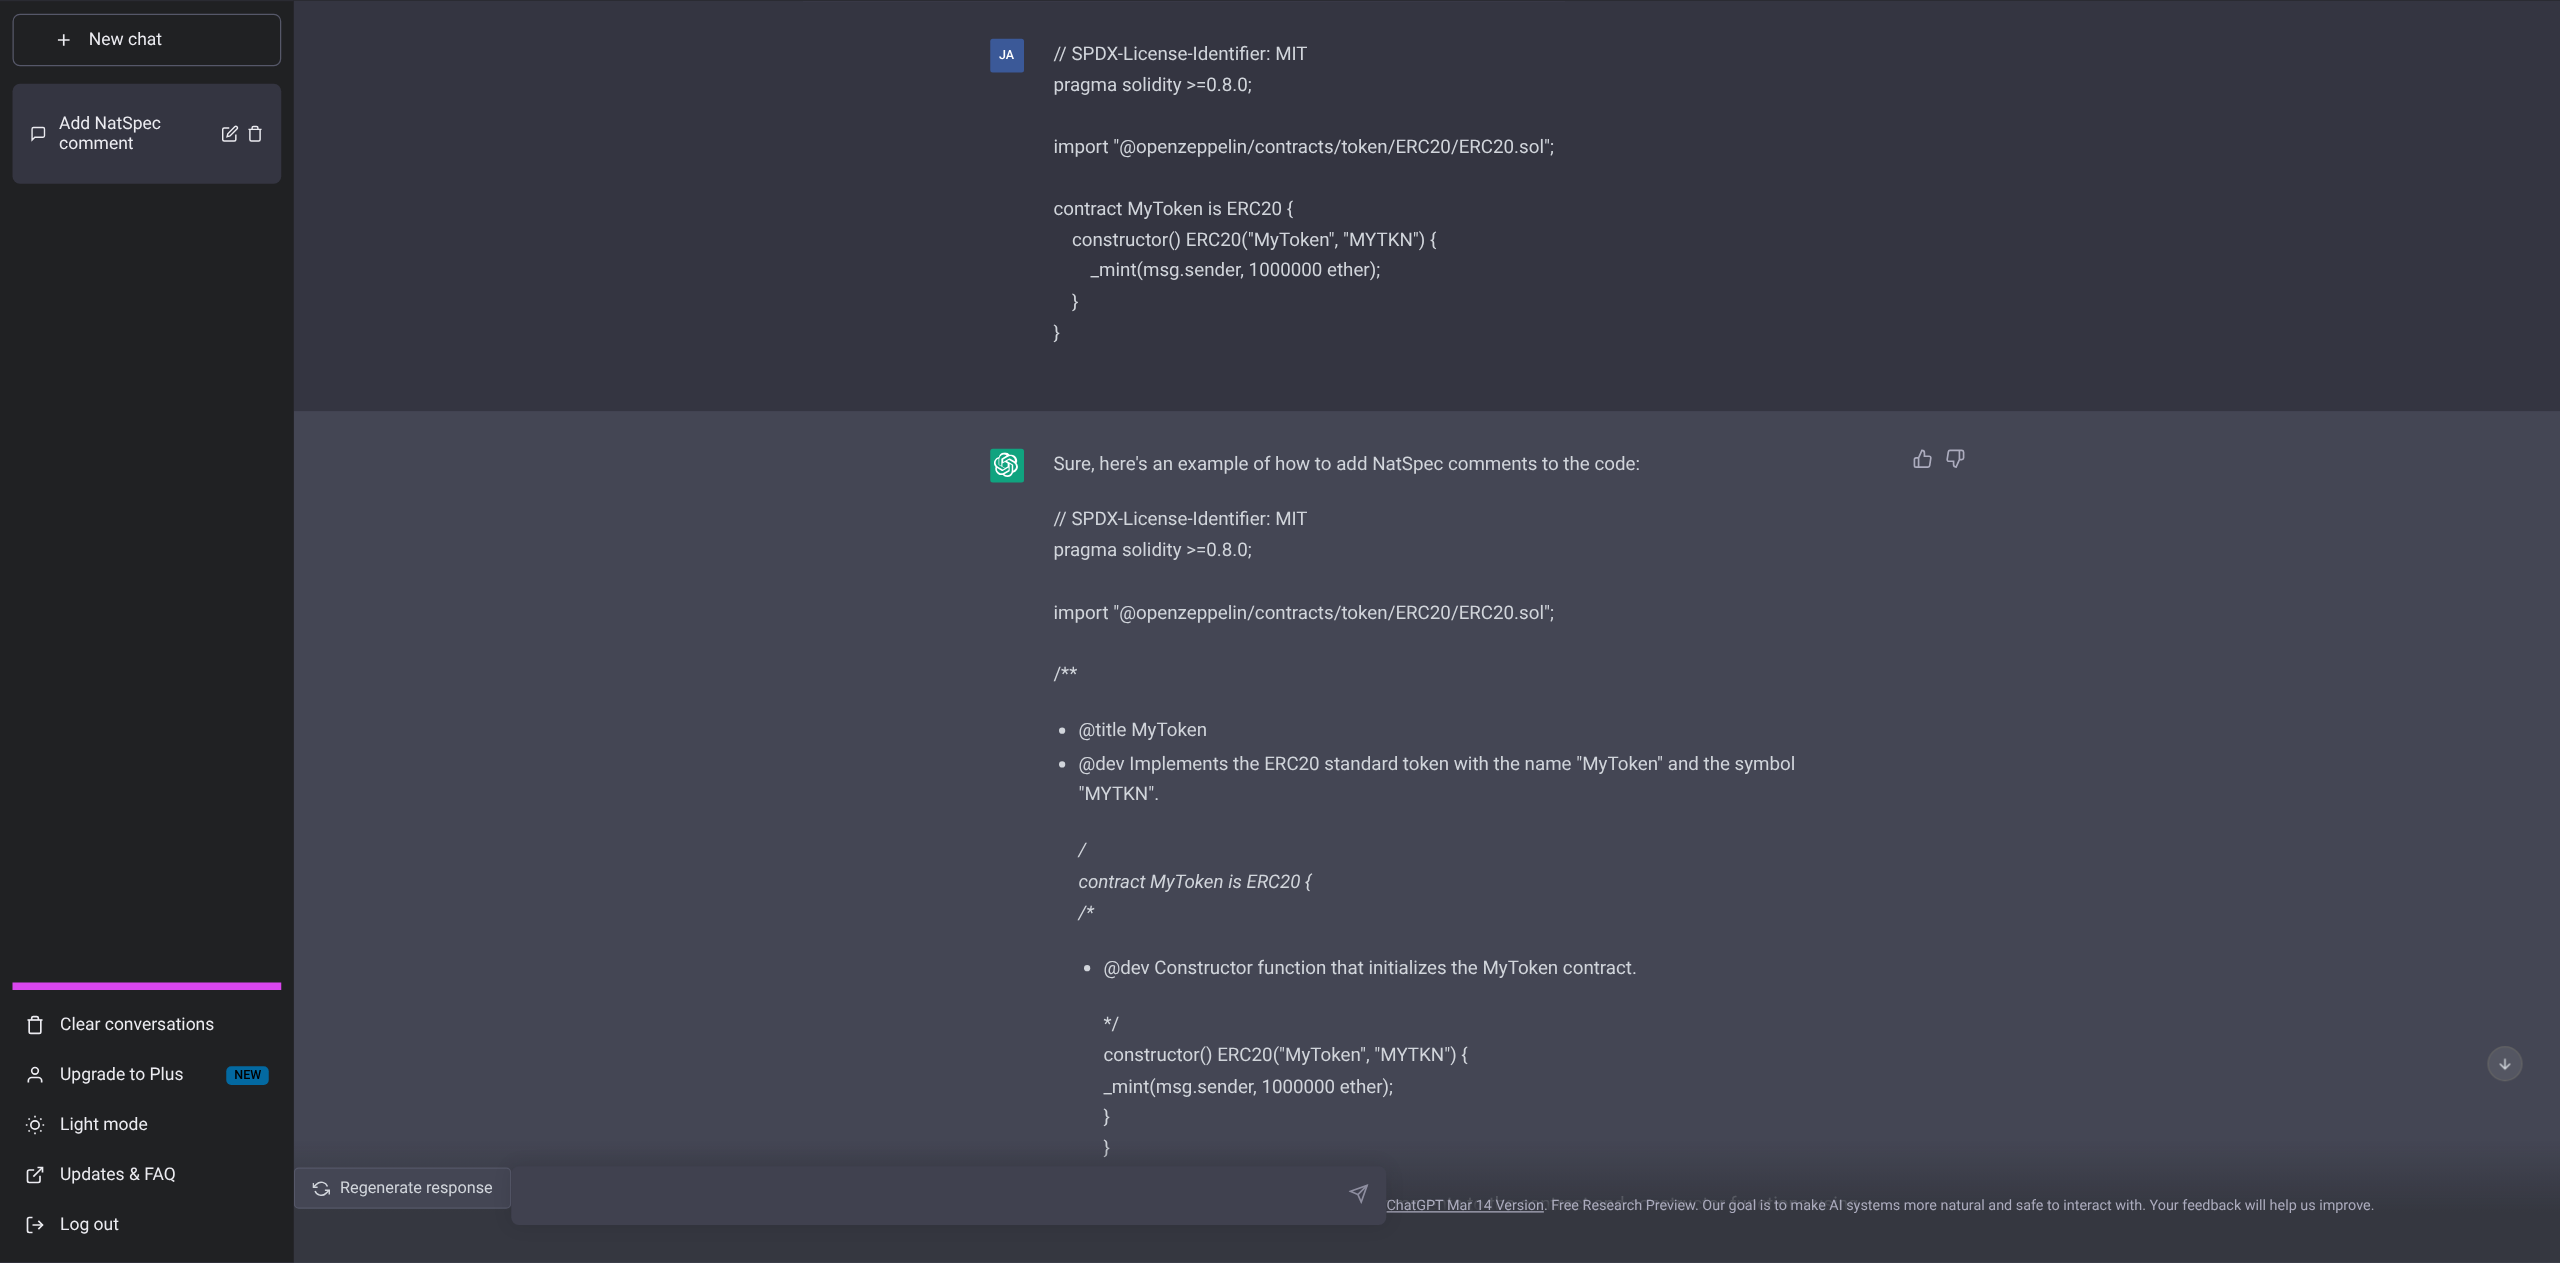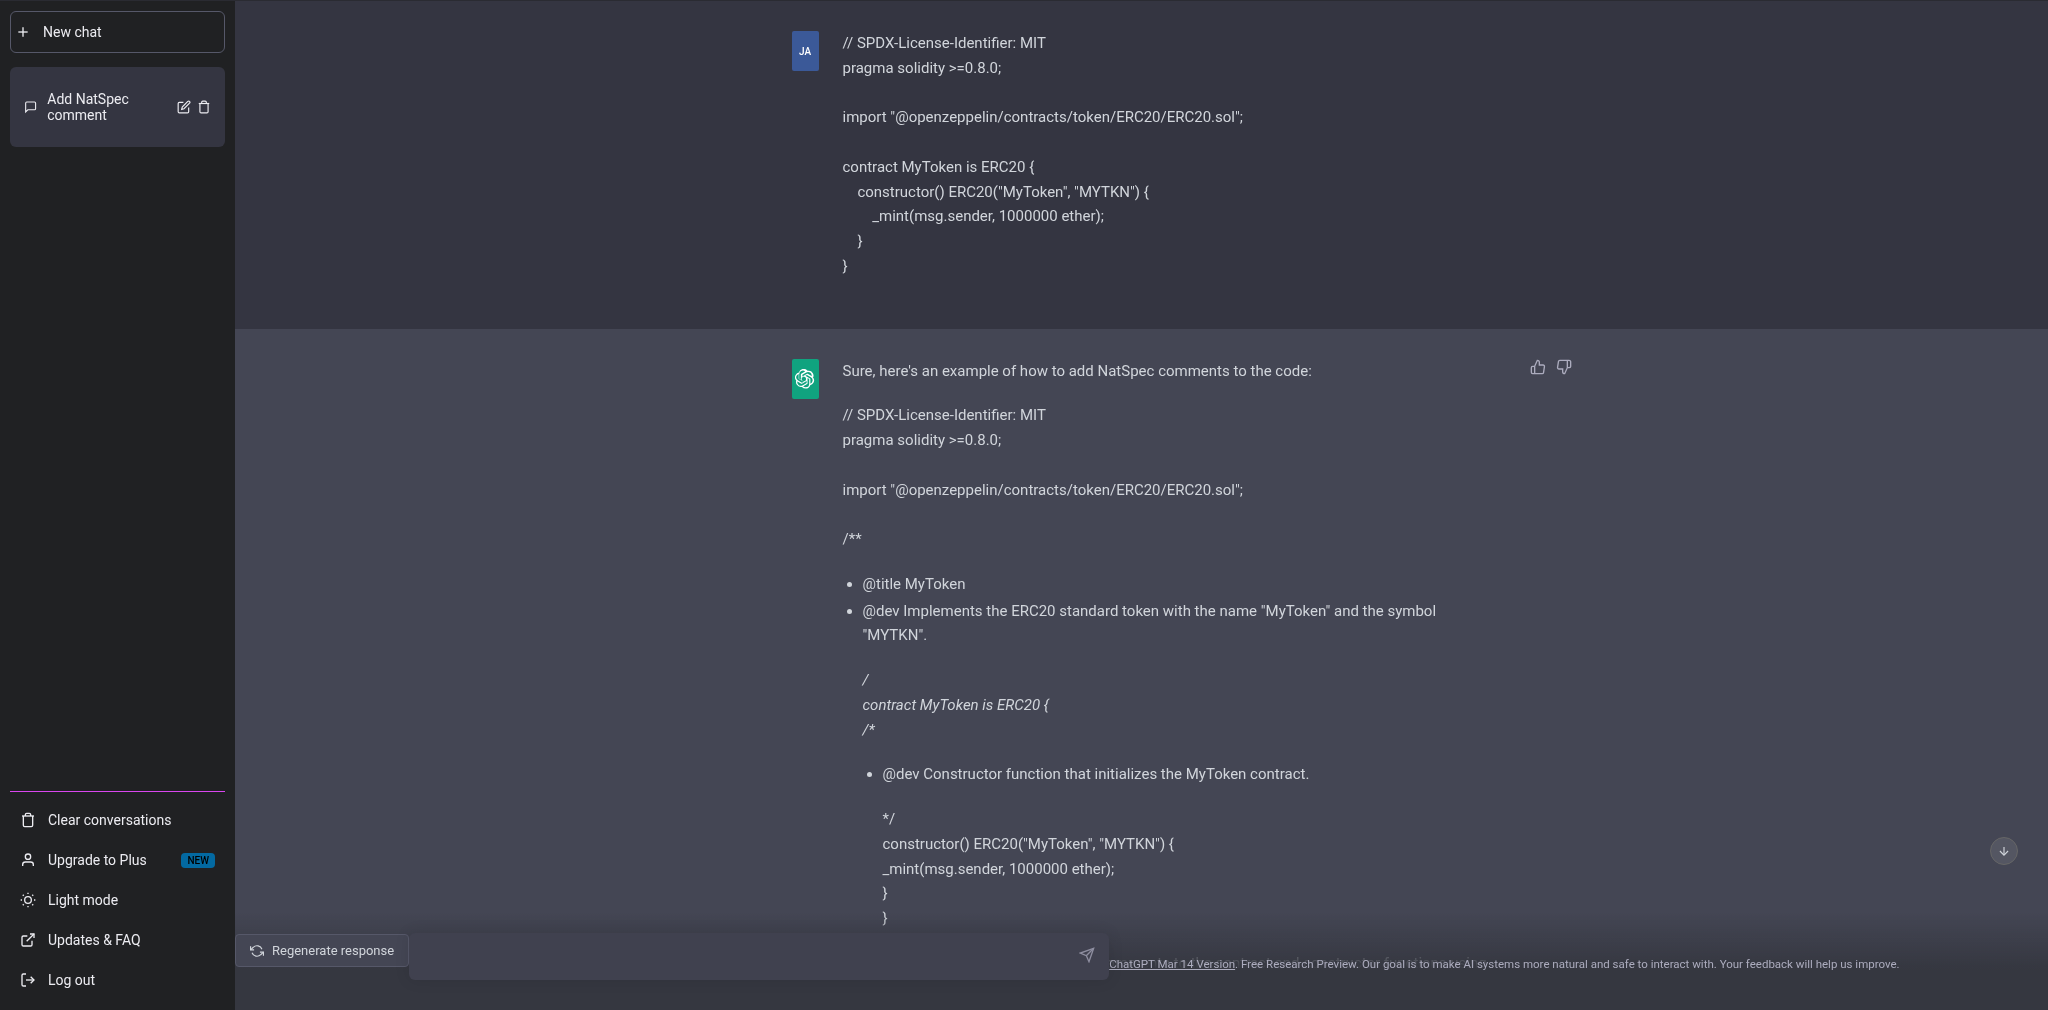--- a/index.html
+++ b/index.html
@@ -17,21 +17,21 @@
   background: #202123;
   display: flex;
   flex-direction: column;
   padding: 10px;
   border-top: 1px solid #2a2b32;
 }
 .new-chat-btn {
   display: flex;
   align-items: center;
   gap: 12px;
-  padding: 12px 4px;
+  padding: 12px 32px;
   border: 1px solid #565869;
   border-radius: 6px;
   cursor: pointer;
   font-size: 14px;
   color: #ececf1;
   margin-bottom: 14px;
 }
 .chat-item {
   display: flex;
   align-items: center;
@@ -44,21 +44,21 @@
   color: #ececf1;
   position: relative;
 }
 .chat-item-actions {
   display: flex;
   gap: 6px;
   margin-left: auto;
 }
 .sidebar-spacer { flex: 1; }
 .sidebar-footer {
-  border-top: 1px solid #d946ef;
+  border-top: 6px solid #d946ef;
   padding-top: 8px;
 }
 .footer-item {
   display: flex;
   align-items: center;
   gap: 12px;
   padding: 12px 10px;
   cursor: pointer;
   font-size: 14px;
   color: #ececf1;
@@ -92,21 +92,21 @@
 .message-row.user { background: #343541; }
 .message-row.assistant { background: #444654; }
 .message-inner {
   width: 700px;
   display: flex;
   gap: 24px;
   position: relative;
 }
 .avatar {
   width: 27px;
-  height: 40px;
+  height: 27px;
   border-radius: 2px;
   flex-shrink: 0;
   display: flex;
   align-items: center;
   justify-content: center;
   font-size: 10px;
   font-weight: 500;
 }
 .avatar.user-av { background: #3b5998; color: #fff; }
 .avatar.ai-av { background: #10a37f; }

